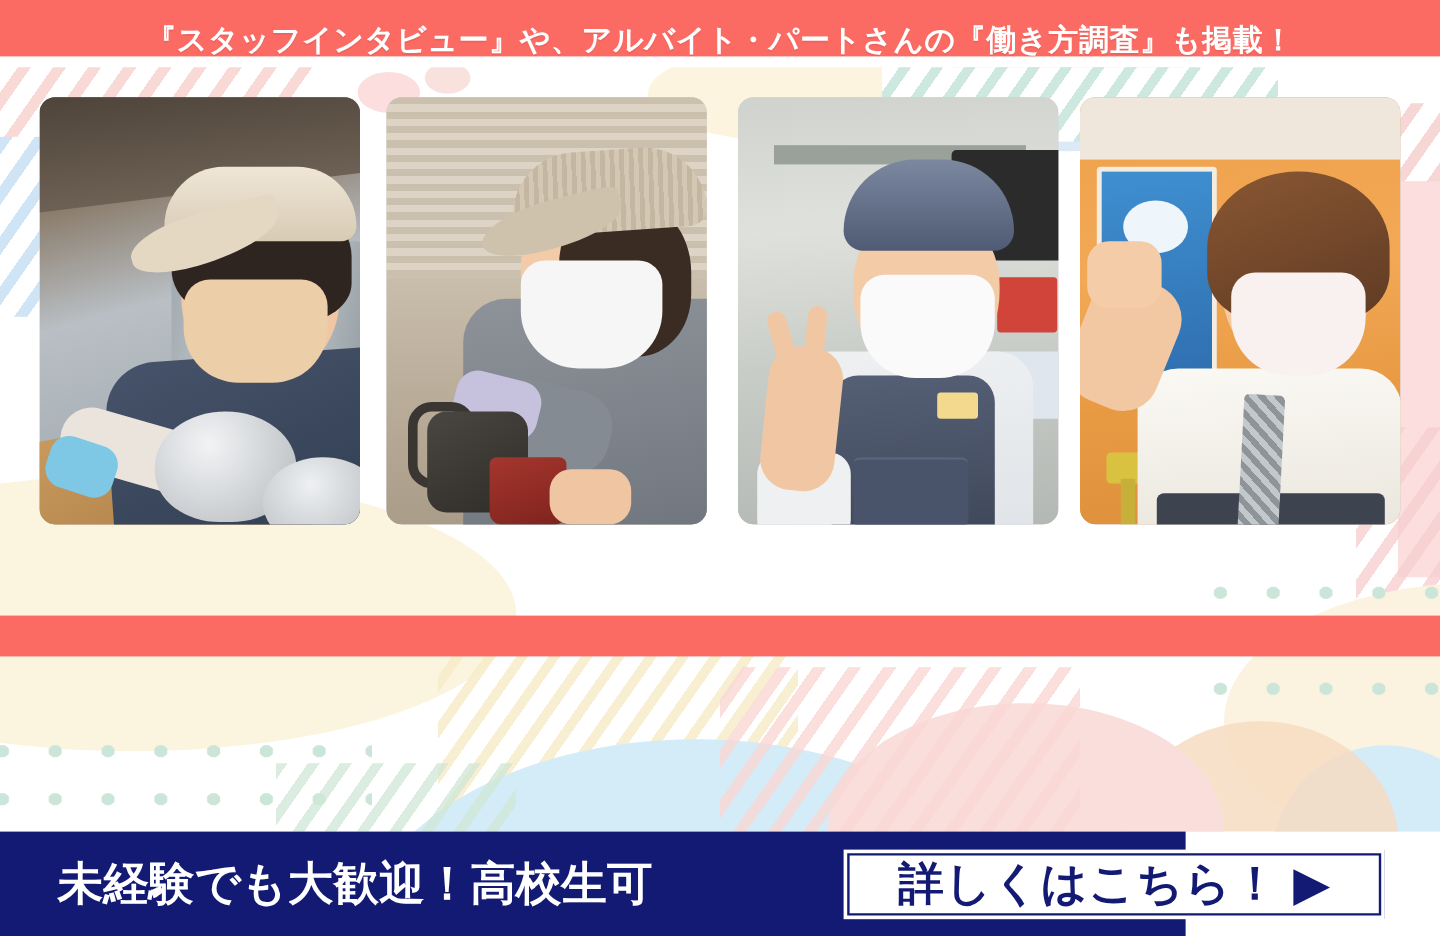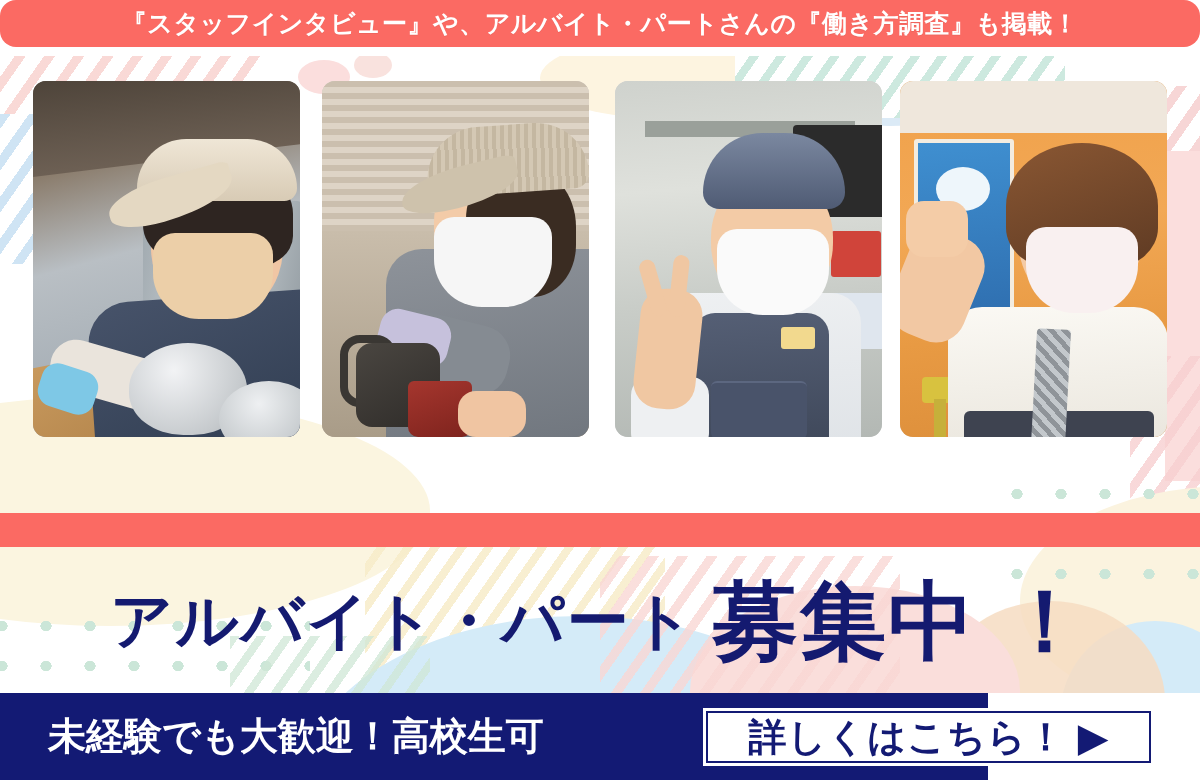--- a/index.html
+++ b/index.html
@@ -7,21 +7,21 @@
     width:1200px;height:780px;overflow:hidden;
     font-family:"Liberation Sans","DejaVu Sans",sans-serif;
     background:#ffffff;
   }
   #banner{position:relative;width:1200px;height:780px;overflow:hidden;background:#ffffff;}
 
   
   .top-bar{
     position:absolute;left:0;top:0;width:1200px;height:47px;
     background:#fb6a63;
-    display:flex;align-items:center;justify-content:center;border-radius:16px;
+    display:flex;align-items:flex-end;justify-content:center;
   }
   .top-bar-text{
     color:#ffffff;font-size:25px;font-weight:bold;letter-spacing:.5px;
     white-space:nowrap;line-height:1;
     text-shadow:0 1px 0 rgba(0,0,0,.05);
   }
 
   
   .decor{position:absolute;left:0;top:56px;width:1200px;height:637px;overflow:hidden;}
 
@@ -389,24 +389,20 @@
         <div class="head"></div>
           <div class="hair"></div>
           <div class="mask"></div>
       </div>
     </div>
 
   </div>
 
   <div class="headline-band"></div>
 
-  <div class="main-line">
-    <span class="main-a">アルバイト・パート</span>
-    <span class="main-b">募集中 ！</span>
-  </div>
 
   <div class="bottom-bar">
     <div class="bottom-text">未経験でも大歓迎！高校生可</div>
   </div>
 
   <div class="cta">
     <span class="cta-label">詳しくはこちら！</span>
     <span class="cta-arrow">▶</span>
   </div>
 

